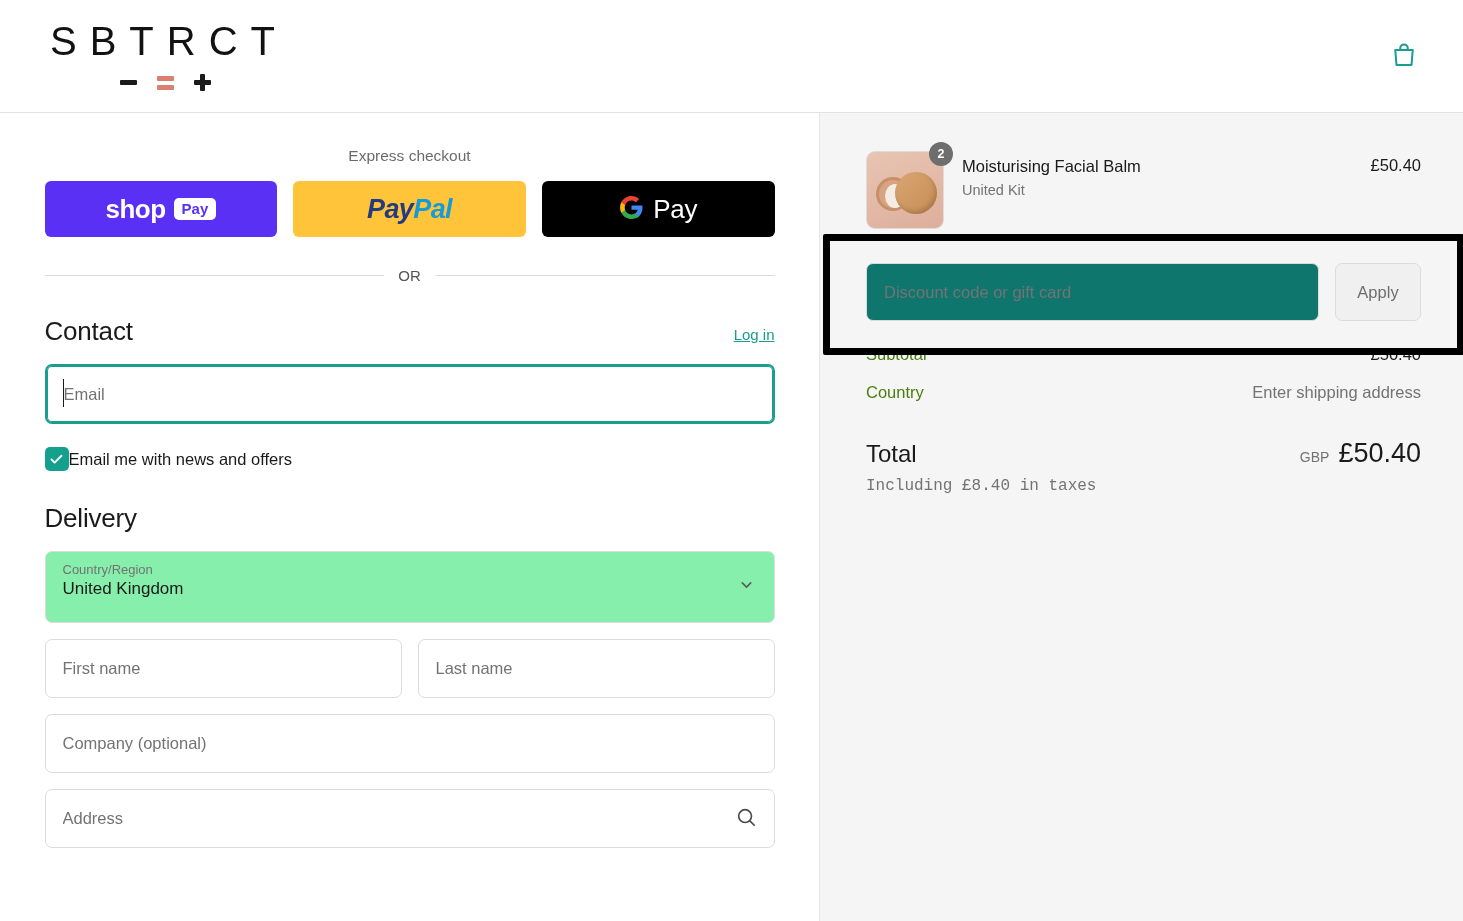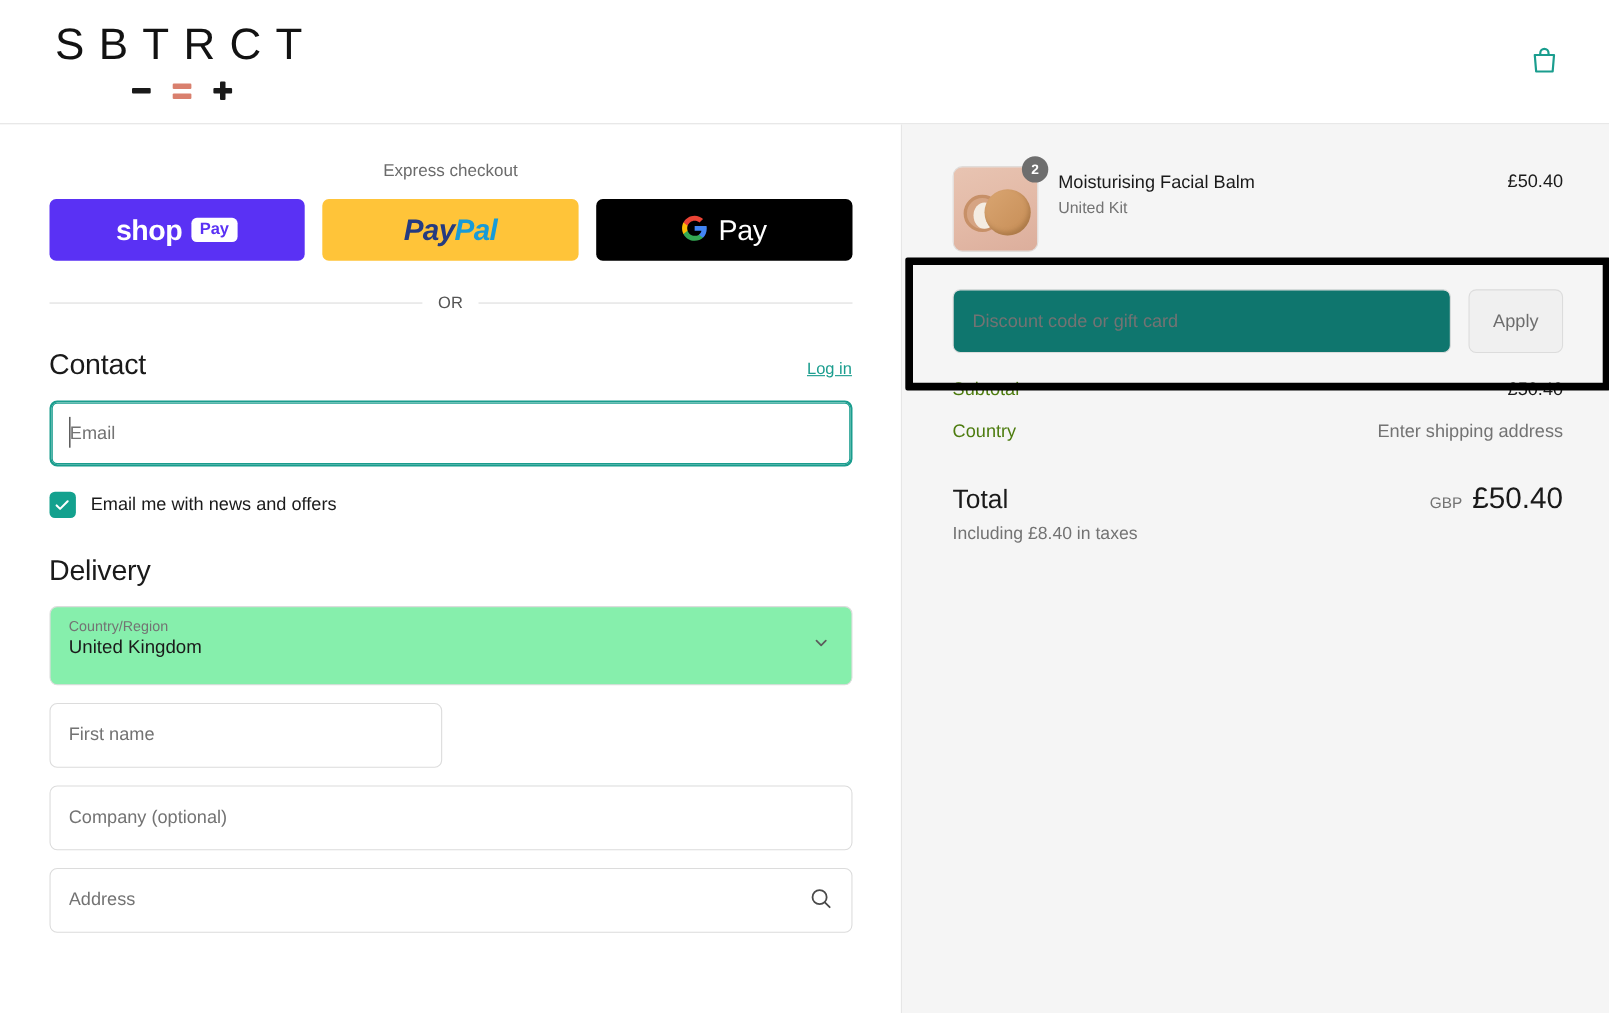--- a/index.html
+++ b/index.html
@@ -91,21 +91,21 @@
   .field::placeholder { color: #737373; }
   .field-focus {
     border: 2px solid #1a9d8e; height: 60px;
     box-shadow: 0 0 0 1px #1a9d8e inset;
   }
   .email-wrap { position: relative; }
   .caret {
     position: absolute; left: 18px; top: 15px; width: 1.5px; height: 28px; background: #1a1a1a;
   }
 
-  .check-row { display: flex; align-items: center; gap: 14px; margin-top: 23px; }
+  .check-row { display: flex; align-items: center; gap: 0; margin-top: 23px; }
   .checkbox {
     width: 24px; height: 24px; border-radius: 5px; background: #13a18e;
     display: flex; align-items: center; justify-content: center; cursor: pointer;
   }
   .check-label { font-size: 16.5px; color: #1a1a1a; }
 
   .select-wrap {
     position: relative; width: 100%; height: 72px; border: 1px solid #dcdcdc;
     border-radius: 7px; background: #86efac; padding: 10px 17px 0 17px; cursor: pointer;
   }
@@ -173,21 +173,21 @@
   .totals { margin-top: 6px; }
   .total-row { display: flex; justify-content: space-between; align-items: baseline; margin-bottom: 19px; }
   .tr-label { font-size: 16.5px; color: #4d7c0f; }
   .tr-value { font-size: 16.5px; color: #1a1a1a; }
   .tr-value-muted { font-size: 16.5px; color: #737373; }
   .grand-row { display: flex; justify-content: space-between; align-items: baseline; margin-top: 36px; }
   .grand-label { font-size: 24px; color: #1a1a1a; font-weight: 400; }
   .grand-right { display: flex; align-items: baseline; gap: 9px; }
   .cur { font-size: 14px; color: #737373; }
   .grand-val { font-size: 27px; color: #1a1a1a; }
-  .taxes { font-size: 16px; color: #737373; margin-top: 8px; }
+  .taxes { font-size: 16px; color: #737373; margin-top: 8px; font-family: Liberation Mono, monospace; }
 </style>
 </head>
 <body>
 
 <div class="page">
 
   <div class="header">
     <div class="logo-wrap">
       <div class="logo-text">SBTRCT</div>
       <div class="logo-symbols">
@@ -275,20 +275,21 @@
           <span class="select-val">United Kingdom</span>
           <span class="chev">
             <svg width="17" height="17" viewBox="0 0 24 24" fill="none" stroke="#5c5c5c" stroke-width="2.2" stroke-linecap="round" stroke-linejoin="round">
               <polyline points="6 9 12 15 18 9"></polyline>
             </svg>
           </span>
         </div>
 
         <div class="name-row">
           <input class="field" type="text" placeholder="First name" style="">
+          <input class="field" type="text" placeholder="Last name" style="">
         </div>
 
         <input class="field mt16" type="text" placeholder="Company (optional)" style="">
 
         <div class="addr-wrap mt16">
           <input class="field" type="text" placeholder="Address" style="">
           <span class="addr-icon">
             <svg width="22" height="22" viewBox="0 0 24 24" fill="none" stroke="#4a4a4a" stroke-width="1.8" stroke-linecap="round">
               <circle cx="11" cy="11" r="7"></circle>
               <line x1="16.2" y1="16.2" x2="21" y2="21"></line>

